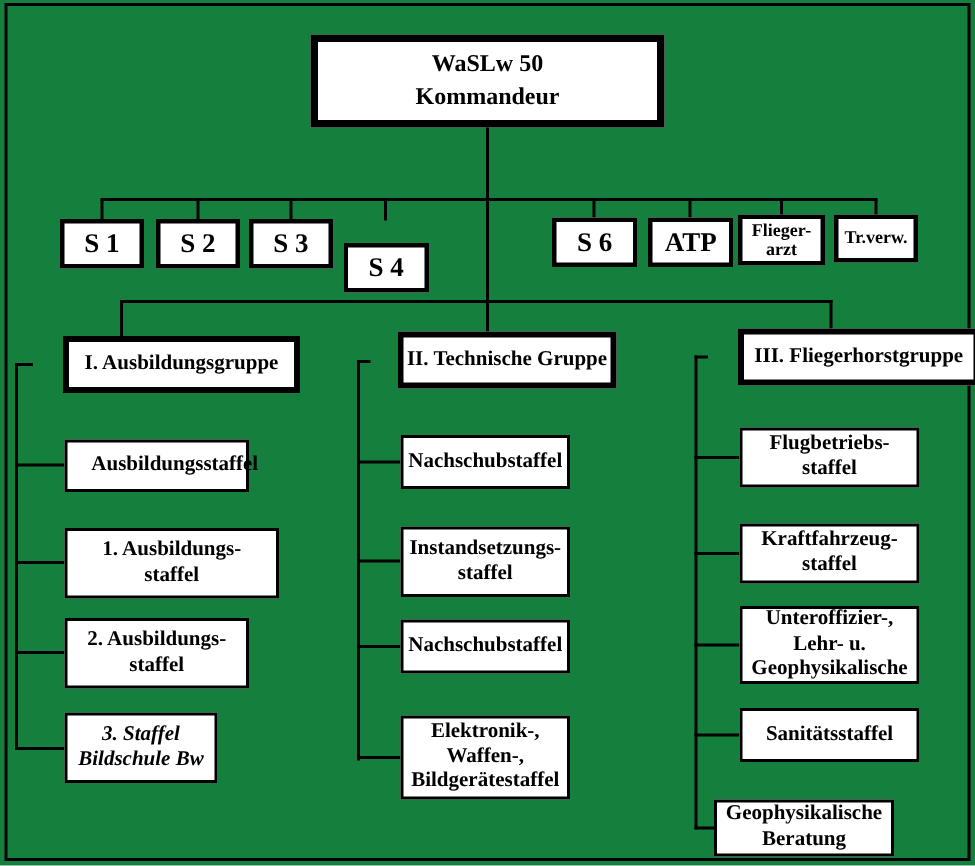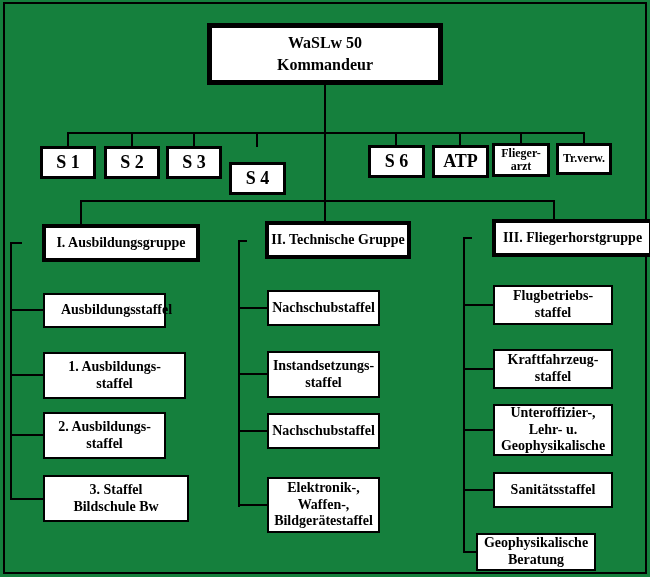--- a/index.html
+++ b/index.html
@@ -77,21 +77,21 @@
   <div class="ln" style="left:10px;top:309px;width:33px;height:2px;"></div>
   <div class="ln" style="left:10px;top:374px;width:33px;height:2px;"></div>
   <div class="ln" style="left:10px;top:434px;width:33px;height:2px;"></div>
   <div class="ln" style="left:10px;top:498px;width:33px;height:2px;"></div>
 
   <div class="box b-child" style="left:43px;top:293px;width:123px;height:35px;padding-left:24px;">Ausbildungsstaffel</div>
   <div class="box b-child" style="left:43px;top:352px;width:143px;height:47px;">1. Ausbildungs-
 staffel</div>
   <div class="box b-child" style="left:43px;top:412px;width:123px;height:47px;">2. Ausbildungs-
 staffel</div>
-  <div class="box b-child" style="left:43px;top:475px;width:146px;height:47px;">3. Staffel
+  <div class="box b-child" style="left:43px;top:475px;width:102px;height:47px;font-style:italic;">3. Staffel
 Bildschule Bw</div>
 
   <div class="ln" style="left:238px;top:240px;width:9px;height:2px;"></div>
   <div class="ln" style="left:238px;top:240px;width:2px;height:267px;"></div>
   <div class="ln" style="left:238px;top:307px;width:29px;height:2px;"></div>
   <div class="ln" style="left:238px;top:373px;width:29px;height:2px;"></div>
   <div class="ln" style="left:238px;top:430px;width:29px;height:2px;"></div>
   <div class="ln" style="left:238px;top:504px;width:29px;height:2px;"></div>
 
   <div class="box b-child" style="left:267px;top:290px;width:113px;height:36px;">Nachschubstaffel</div>

